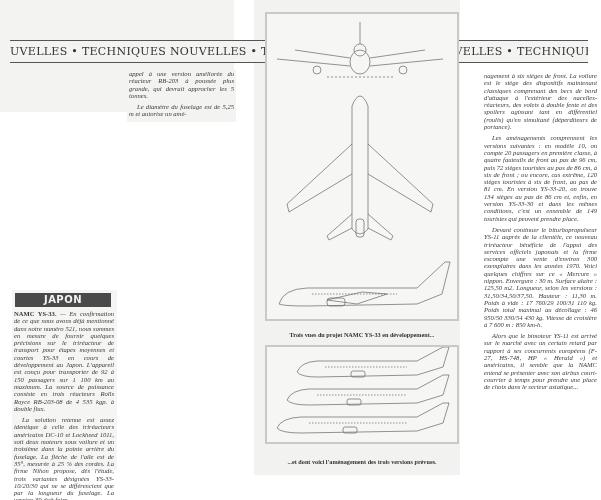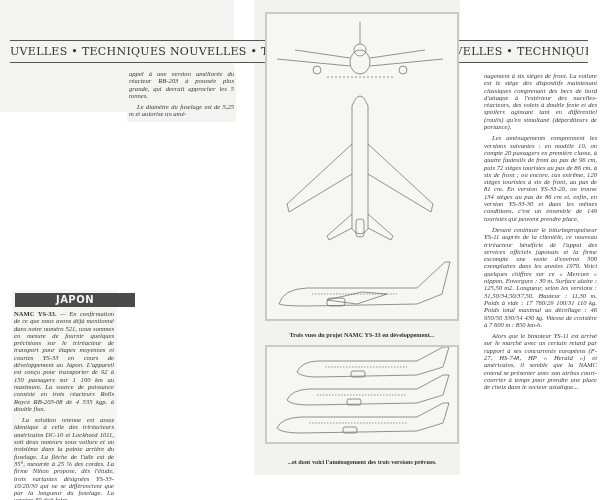--- a/index.html
+++ b/index.html
@@ -35,21 +35,21 @@
     position: absolute; font-family: "Liberation Serif", serif; font-style: italic;
     font-size: 6.6px; line-height: 7.3px; color: #3a3a3a; text-align: justify;
   }
   .col p { margin: 0 0 4px 0; text-indent: 8px; }
   .col p.noindent { text-indent: 0; }
   .col b { font-style: normal; font-weight: bold; }
 
   .top-snippet { left: 127px; top: 70px; width: 105px; background: #f3f3f1; padding: 0 2px; }
   .left-panel { position: absolute; left: 12px; top: 290px; width: 105px; height: 180px; background: #f5f5f3; }
   .japon-banner {
-    position: absolute; left: 15px; top: 293px; width: 120px; height: 14px;
+    position: absolute; left: 15px; top: 293px; width: 96px; height: 14px;
     background: #4a4a4a; color: #f4f4f4; text-align: center;
     font-family: "DejaVu Sans", sans-serif; font-weight: bold; font-size: 10px; line-height: 14px;
     letter-spacing: 0.5px;
   }
   .left-col { left: 14px; top: 310px; width: 100px; }
   .right-col { left: 484px; top: 72px; width: 113px; }
 
   .fig-frame {
     position: absolute; left: 265px; width: 190px; border: 2px solid #c9c9c7;
     background: #f6f6f4;

